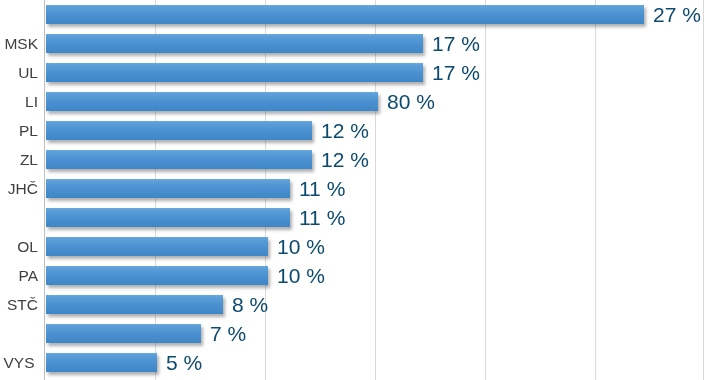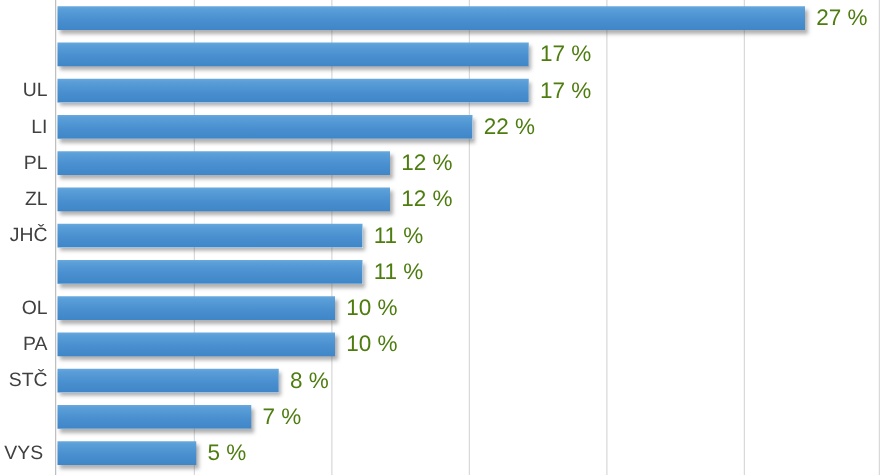--- a/index.html
+++ b/index.html
@@ -83,22 +83,22 @@
                 #4a90d0 55%,
                 #3f86c8 100%);
     box-shadow: 2px 3px 3px rgba(80,80,80,0.45);
   }
 
   .bar-value {
     position: absolute;
     top: 0;
     height: 29px;
     line-height: 29px;
-    font-size: 18px;
-    color: #4d7c0f;
+    font-size: 21px;
+    color: #0c4a6e;
     white-space: nowrap;
   }
 </style>
 </head>
 <body>
 
 <div id="chart-root">
 
   <div id="plot-area"></div>
 
@@ -113,38 +113,39 @@
   </div>
 
   <div id="bars-container">
       <div class="bar-row" style="top: 0px;">
         <div class="bar-wrap" style="width: 598px;">
           <div class="bar" style="width: 598px;"></div>
         </div>
         <div class="bar-value" style="left: 653px;">27 %</div>
       </div>
       <div class="bar-row" style="top: 29px;">
+        <div class="cat-label-text" style="left: 0px; width: 38px;">MSK</div>
         <div class="bar-wrap" style="width: 377px;">
           <div class="bar" style="width: 377px;"></div>
         </div>
         <div class="bar-value" style="left: 432px;">17 %</div>
       </div>
       <div class="bar-row" style="top: 58px;">
         <div class="cat-label-text" style="left: 0px; width: 38px;">UL</div>
         <div class="bar-wrap" style="width: 377px;">
           <div class="bar" style="width: 377px;"></div>
         </div>
         <div class="bar-value" style="left: 432px;">17 %</div>
       </div>
       <div class="bar-row" style="top: 87px;">
         <div class="cat-label-text" style="left: 0px; width: 38px;">LI</div>
         <div class="bar-wrap" style="width: 332px;">
           <div class="bar" style="width: 332px;"></div>
         </div>
-        <div class="bar-value" style="left: 387px;">22 %</div>
+        <div class="bar-value" style="left: 387px;">80 %</div>
       </div>
       <div class="bar-row" style="top: 116px;">
         <div class="cat-label-text" style="left: 0px; width: 38px;">PL</div>
         <div class="bar-wrap" style="width: 266px;">
           <div class="bar" style="width: 266px;"></div>
         </div>
         <div class="bar-value" style="left: 321px;">12 %</div>
       </div>
       <div class="bar-row" style="top: 145px;">
         <div class="cat-label-text" style="left: 0px; width: 38px;">ZL</div>

